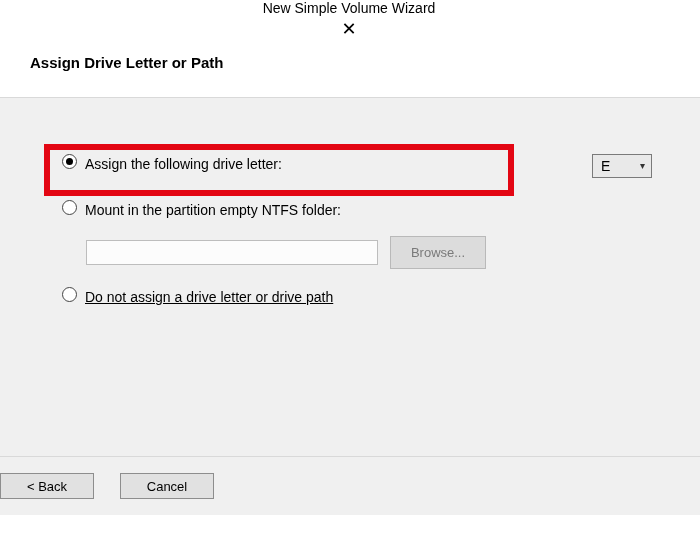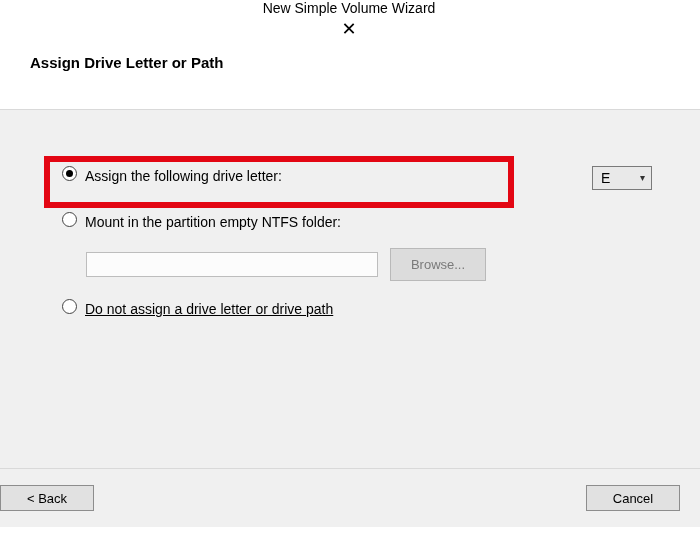--- a/index.html
+++ b/index.html
@@ -32,21 +32,21 @@
     cursor: pointer;
     padding: 4px 8px;
   }
   .header {
     padding: 22px 28px 18px 30px;
     background: #fff;
   }
   .header .step-title {
     font-weight: 700;
     font-size: 15px;
-    margin-bottom: 20px;
+    margin-bottom: 8px;
   }
   .header .step-desc {
     font-size: 14px;
     color: #333;
     padding-left: 26px;
   }
   .divider {
     border: none;
     border-top: 1px solid #d9d9d9;
     margin: 0;
@@ -127,21 +127,21 @@
     display: inline-flex;
     align-items: center;
     justify-content: center;
     font-size: 13px;
   }
   .button-bar {
     height: 58px;
     background: #f0f0f0;
     display: flex;
     align-items: center;
-    justify-content: space-between;
+    justify-content: flex-start;
     padding-right: 20px;
     gap: 10px;
     position: relative;
   }
   .btn {
     min-width: 94px;
     height: 26px;
     border: 1px solid #8d8d8d;
     background: #e1e1e1;
     display: inline-flex;

